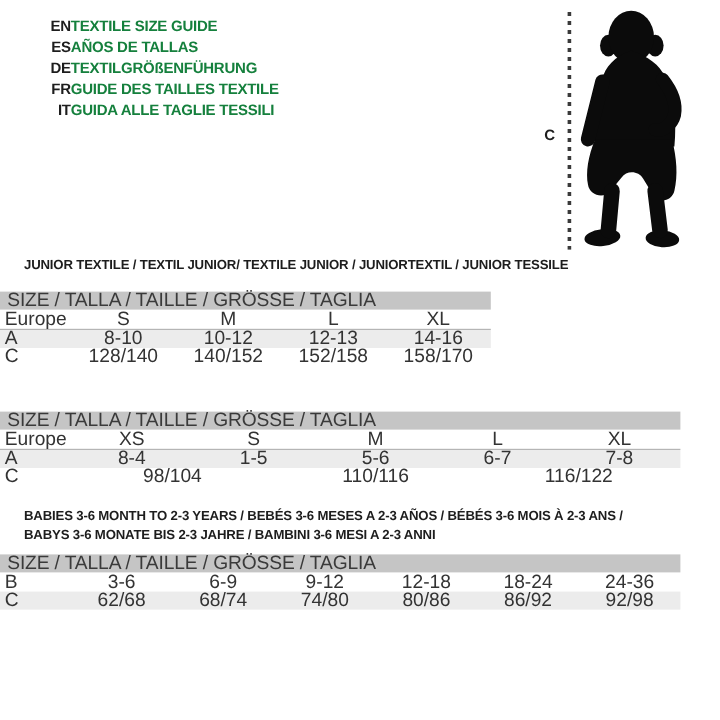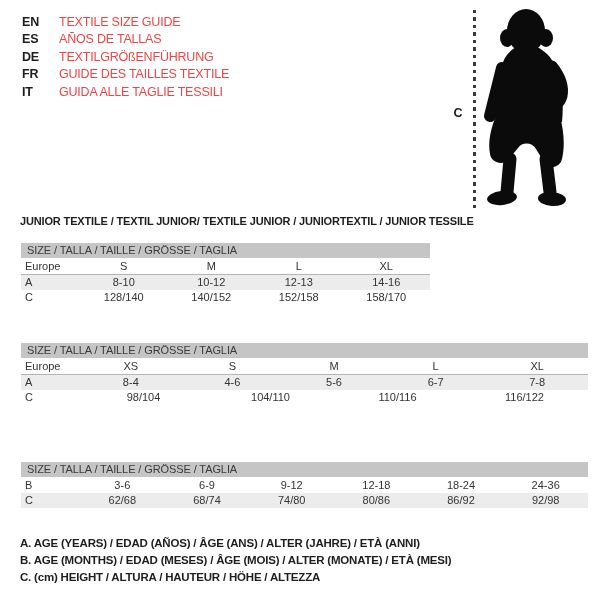--- a/index.html
+++ b/index.html
@@ -3,42 +3,42 @@
 <meta charset="utf-8">
 <style>
   html,body{margin:0;padding:0;background:#ffffff;}
   .page{
     position:relative;width:600px;height:600px;background:#ffffff;overflow:hidden;
     font-family:"Liberation Sans","DejaVu Sans",sans-serif;color:#2b2b2b;
   }
   
   .lang-block{position:absolute;left:22px;top:13px;}
   .lang-row{display:flex;height:17.5px;align-items:center;}
-  .lang-code{width:37px;font-weight:bold;font-size:12.5px;letter-spacing:-0.2px;color:#1d1d1d;}
-  .lang-label{font-weight:normal;font-size:12.5px;letter-spacing:-0.2px;color:#ef4444;white-space:nowrap;}
+  .lang-code{width:37px;font-weight:bold;font-size:12.5px;letter-spacing:-0.2px;color:#1d1d1d;text-align:right;}
+  .lang-label{font-weight:bold;font-size:12.5px;letter-spacing:-0.2px;color:#15803d;white-space:nowrap;}
 
   
   .height-line{
     position:absolute;left:473px;top:10px;width:3px;height:198px;
     background:repeating-linear-gradient(to bottom,#3a3a3a 0 3.5px,transparent 3.5px 7.5px);
   }
   .height-label{position:absolute;left:449px;top:106px;width:18px;text-align:center;
     font-weight:bold;font-size:12.5px;color:#1d1d1d;}
   .baby-svg{position:absolute;left:482px;top:4px;width:94px;height:204px;}
 
   
   .section-title{position:absolute;left:20px;font-size:11px;font-weight:bold;
     letter-spacing:-0.15px;color:#1d1d1d;white-space:nowrap;line-height:15.5px;}
   .sub{font-size:7.5px;position:relative;top:2px;}
 
   
-  .size-table{position:absolute;left:21px;font-size:11px;color:#333333;}
+  .size-table{position:absolute;left:0;font-size:16px;color:#333333;}
   .size-head{background:#c5c5c5;height:15px;line-height:15px;padding-left:6px;
     color:#3a3a3a;margin-bottom:1px;letter-spacing:-0.1px;}
-  .t-row{display:flex;height:15px;line-height:15px;justify-content:center;}
+  .t-row{display:flex;height:15px;line-height:15px;}
   .t-row.bordered{border-bottom:1px solid #b5b5b5;}
   .t-row.alt{background:#ececec;}
   .t-label{width:55px;padding-left:4px;text-align:left;flex:none;}
   .t-cell{flex:1;text-align:center;}
 
   
   .notes{position:absolute;left:20px;top:535px;}
   .note-line{height:17px;line-height:17px;font-weight:bold;font-size:11.5px;
     letter-spacing:-0.2px;color:#1d1d1d;white-space:nowrap;}
 </style>
@@ -122,34 +122,37 @@
       <span class="t-label">Europe</span>
       <span class="t-cell">XS</span>
       <span class="t-cell">S</span>
       <span class="t-cell">M</span>
       <span class="t-cell">L</span>
       <span class="t-cell">XL</span>
     </div>
     <div class="t-row alt">
       <span class="t-label">A</span>
       <span class="t-cell">8-4</span>
-      <span class="t-cell">4-6</span>
+      <span class="t-cell">1-5</span>
       <span class="t-cell">5-6</span>
       <span class="t-cell">6-7</span>
       <span class="t-cell">7-8</span>
     </div>
     <div class="t-row">
       <span class="t-label">C</span>
       <span class="t-cell">98/104</span>
-      <span class="t-cell">104/110</span>
       <span class="t-cell">110/116</span>
       <span class="t-cell">116/122</span>
     </div>
   </div>
 
+  <div class="section-title" style="top:423px;">
+    <div>BABIES 3-6 MONTH TO 2-3 YEARS / BEBÉS 3-6 MESES A 2-3 AÑOS / BÉBÉS 3-6 MOIS À 2-3 ANS /</div>
+    <div>BABYS 3-6 MONATE BIS 2-3 JAHRE / BAMBINI 3-6 MESI A 2-3 ANNI</div>
+  </div>
   <div class="size-table" style="top:462px;width:567px;">
     <div class="size-head">SIZE / TALLA / TAILLE / GRÖSSE / TAGLIA</div>
     <div class="t-row">
       <span class="t-label">B</span>
       <span class="t-cell">3-6</span>
       <span class="t-cell">6-9</span>
       <span class="t-cell">9-12</span>
       <span class="t-cell">12-18</span>
       <span class="t-cell">18-24</span>
       <span class="t-cell">24-36</span>
@@ -158,19 +161,14 @@
       <span class="t-label">C</span>
       <span class="t-cell">62/68</span>
       <span class="t-cell">68/74</span>
       <span class="t-cell">74/80</span>
       <span class="t-cell">80/86</span>
       <span class="t-cell">86/92</span>
       <span class="t-cell">92/98</span>
     </div>
   </div>
 
-  <div class="notes">
-    <div class="note-line">A. AGE (YEARS) / EDAD (AÑOS) / ÂGE (ANS) / ALTER (JAHRE) / ETÀ (ANNI)</div>
-    <div class="note-line">B. AGE (MONTHS) / EDAD (MESES) / ÂGE (MOIS) / ALTER (MONATE) / ETÀ (MESI)</div>
-    <div class="note-line">C. (cm) HEIGHT / ALTURA / HAUTEUR / HÖHE / ALTEZZA</div>
-  </div>
 
 </div>
 
 </body></html>

